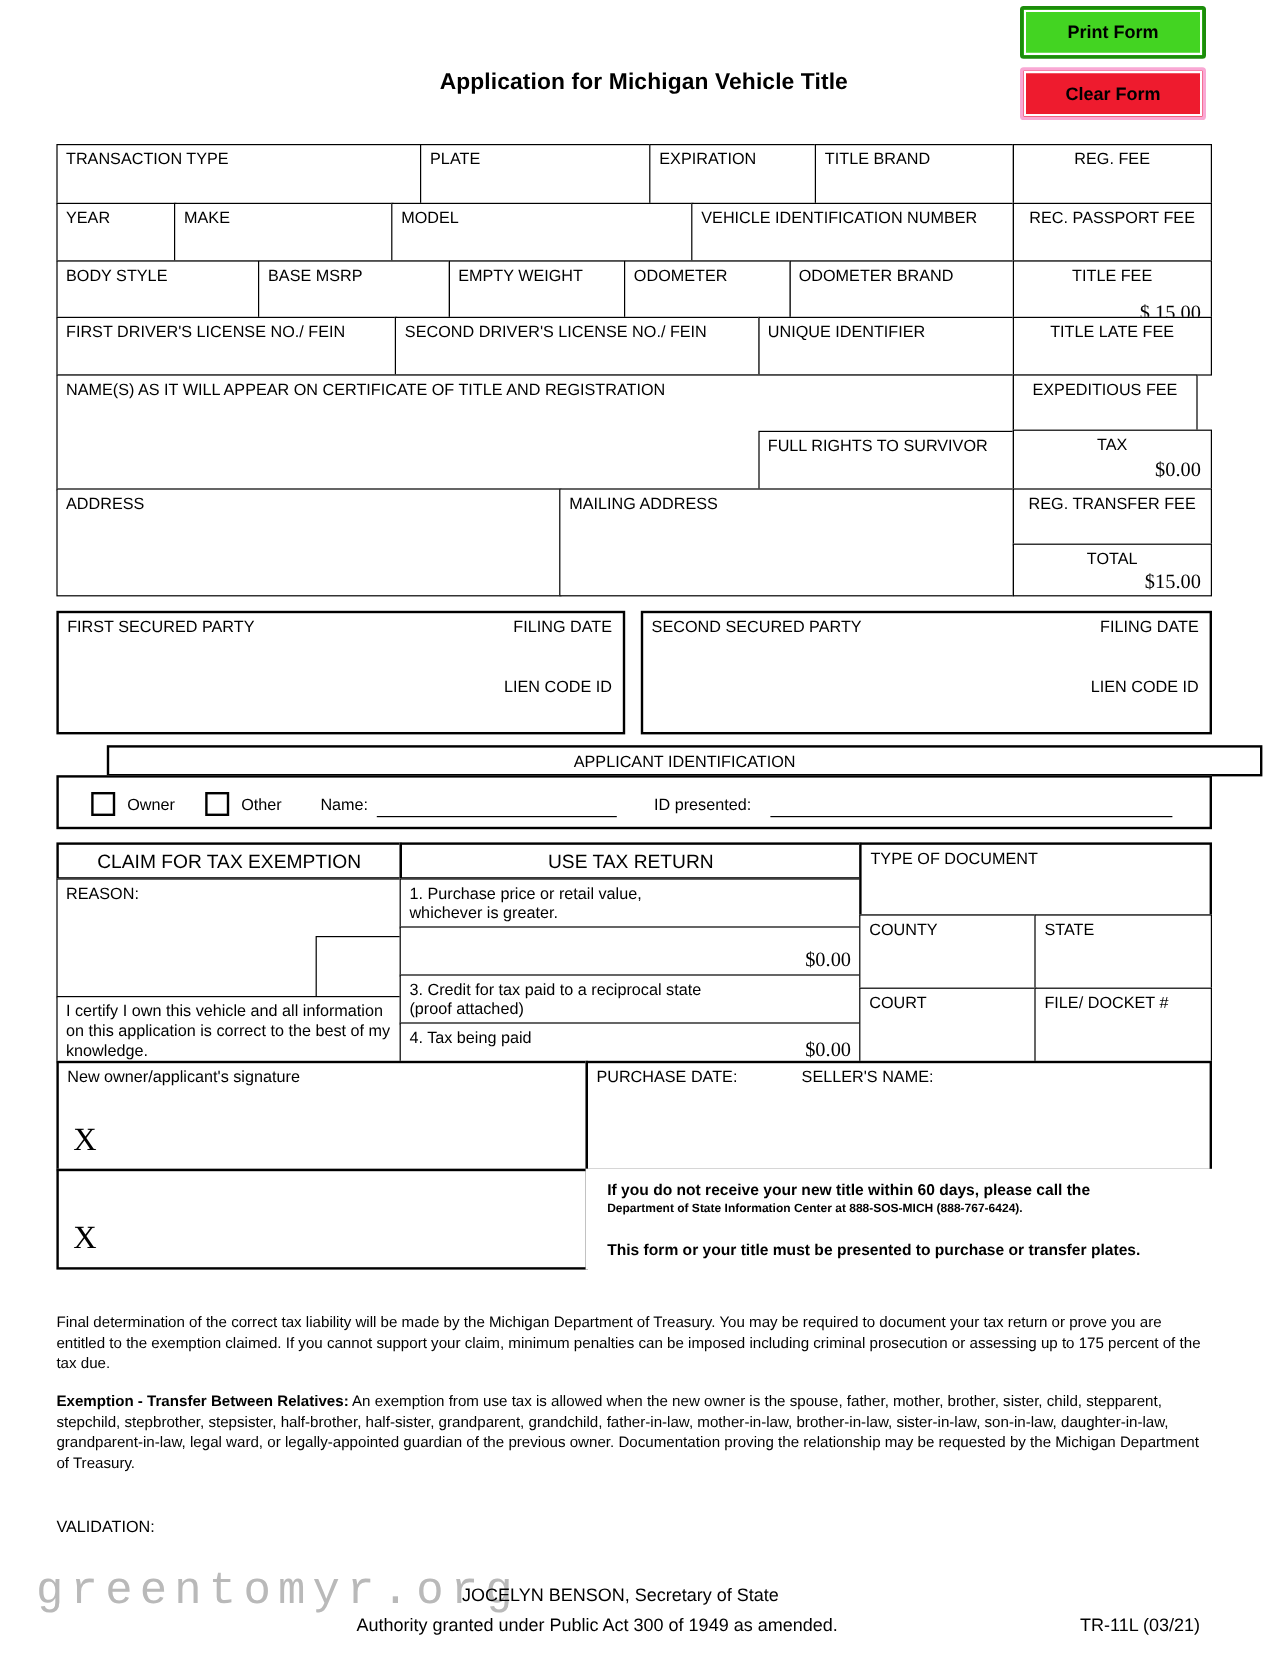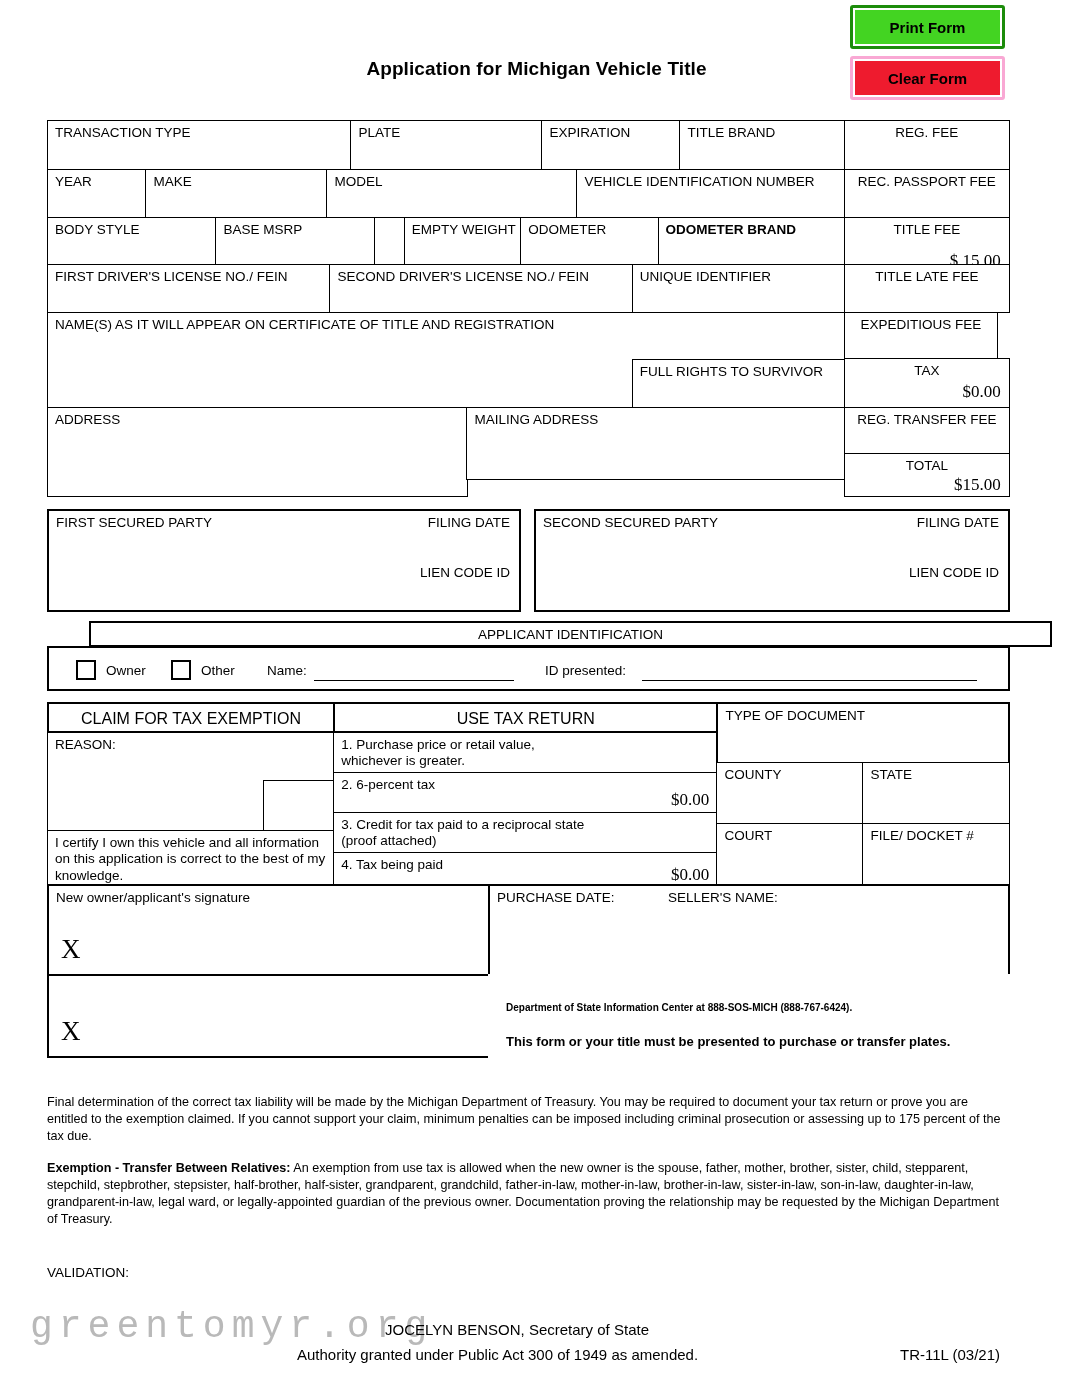--- a/index.html
+++ b/index.html
@@ -212,27 +212,27 @@
 <div class="cell" style="left:576.4px; top:169.4px; width:269px; height:49px;">
   <span class="lbl">VEHICLE IDENTIFICATION NUMBER</span>
 </div>
 
 <div class="cell" style="left:47px; top:216.8px; width:170px; height:49px;">
   <span class="lbl">BODY STYLE</span>
 </div>
 <div class="cell" style="left:215.4px; top:216.8px; width:160px; height:49px;">
   <span class="lbl">BASE MSRP</span>
 </div>
-<div class="cell" style="left:373.8px; top:216.8px; width:148px; height:49px;margin-left:30px;">
+<div class="cell" style="left:373.8px; top:216.8px; width:148px; height:49px;">
   <span class="lbl">EMPTY WEIGHT</span>
 </div>
 <div class="cell" style="left:520.2px; top:216.8px; width:139px; height:49px;">
   <span class="lbl">ODOMETER</span>
 </div>
-<div class="cell" style="left:657.6px; top:216.8px; width:188px; height:49px;font-weight:bold;">
+<div class="cell" style="left:657.6px; top:216.8px; width:188px; height:49px;">
   <span class="lbl">ODOMETER BRAND</span>
 </div>
 
 <div class="cell" style="left:47px; top:264.2px; width:284px; height:49px;">
   <span class="lbl">FIRST DRIVER'S LICENSE NO./ FEIN</span>
 </div>
 <div class="cell" style="left:329.4px; top:264.2px; width:304px; height:49px;">
   <span class="lbl">SECOND DRIVER'S LICENSE NO./ FEIN</span>
 </div>
 <div class="cell" style="left:631.8px; top:264.2px; width:214px; height:49px;">
@@ -242,21 +242,21 @@
 <div class="cell" style="left:47px; top:311.6px; width:798.4px; height:97px;">
   <span class="lbl">NAME(S) AS IT WILL APPEAR ON CERTIFICATE OF TITLE AND REGISTRATION</span>
 </div>
 <div class="cell" style="left:631.8px; top:359px; width:213.6px; height:49.6px;">
   <span class="lbl">FULL RIGHTS TO SURVIVOR</span>
 </div>
 
 <div class="cell" style="left:47px; top:407px; width:421px; height:90px;">
   <span class="lbl">ADDRESS</span>
 </div>
-<div class="cell" style="left:466.4px; top:407px; width:379px; height:73px;padding-left:36px;">
+<div class="cell" style="left:466.4px; top:407px; width:379px; height:90px;padding-left:36px;">
   <span class="lbl">MAILING ADDRESS</span>
 </div>
 
 <div class="cell ctr" style="left:843.8px; top:120px; width:166px; height:51px;">
   <span class="lbl">REG. FEE</span>
   <span class="amt" style="top:24px;"></span>
 </div>
 <div class="cell ctr" style="left:843.8px; top:169.4px; width:166px; height:49px;">
   <span class="lbl">REC. PASSPORT FEE</span>
   <span class="amt" style="top:23px;"></span>
@@ -324,21 +324,20 @@
 
 <div class="cell ctr" style="left:333.2px; top:702px; width:385px; height:31px; border-width:2.2px;">
   <span class="lbl" style="top:5px; font-size:16px;">USE TAX RETURN</span>
 </div>
 <div class="cell" style="left:333.2px; top:731.6px; width:385px; height:42px;">
   <span class="ml" style="white-space:pre-line;">1. Purchase price or retail value,
     whichever is greater.</span>
   <span class="amt" style="top:17px;"></span>
 </div>
 <div class="cell" style="left:333.2px; top:771.8px; width:385px; height:42px;">
-  <span class="ml" style="white-space:pre-line;">2. 6-percent tax</span>
   <span class="amt" style="top:16px;">$0.00</span>
 </div>
 <div class="cell" style="left:333.2px; top:812px; width:385px; height:42px;">
   <span class="ml" style="white-space:pre-line;">3. Credit for tax paid to a reciprocal state
     (proof attached)</span>
   <span class="amt" style="top:17px;"></span>
 </div>
 <div class="cell" style="left:333.2px; top:852.2px; width:385px; height:33.5px;">
   <span class="ml" style="white-space:pre-line;">4. Tax being paid</span>
   <span class="amt" style="top:11px;">$0.00</span>
@@ -365,20 +364,21 @@
   <span class="sig-x" style="left:12px; top:50px;">X</span>
 </div>
 <div class="cell" style="left:488px; top:884px; width:522px; height:92px; border-width:2.2px;">
   <span class="lbl">PURCHASE DATE:</span>
   <span class="inline-txt" style="left:178px; top:4px;">SELLER'S NAME:</span>
 </div>
 <div class="cell" style="left:47px; top:974px; width:443px; height:84px; border-width:2.2px;">
   <span class="sig-x" style="left:12px; top:42px;">X</span>
 </div>
 <div class="cell" style="left:488px; top:974px; width:522px; height:84px; border:none;">
+  <span class="inline-txt" style="left:18px; top:10px; font-weight:bold; font-size:13px;">If you do not receive your new title within 60 days, please call the</span>
   <span class="inline-txt" style="left:18px; top:28px; font-weight:bold; font-size:10px;">Department of State Information Center at 888-SOS-MICH (888-767-6424).</span>
   <span class="inline-txt" style="left:18px; top:60px; font-weight:bold; font-size:13px;">This form or your title must be presented to purchase or transfer plates.</span>
 </div>
 
 <div class="prose" style="left:47px; top:1094px; width:960px;">Final determination of the correct tax liability will be made by the Michigan Department of Treasury. You may be required to document your tax return or prove you are entitled to the exemption claimed. If you cannot support your claim, minimum penalties can be imposed including criminal prosecution or assessing up to 175 percent of the tax due.</div>
 
 <div class="prose" style="left:47px; top:1160px; width:965px;"><b>Exemption - Transfer Between Relatives:</b><span> An exemption from use tax is allowed when the new owner is the spouse, father, mother, brother, sister, child, stepparent, stepchild, stepbrother, stepsister, half-brother, half-sister, grandparent, grandchild, father-in-law, mother-in-law, brother-in-law, sister-in-law, son-in-law, daughter-in-law, grandparent-in-law, legal ward, or legally-appointed guardian of the previous owner. Documentation proving the relationship may be requested by the Michigan Department of Treasury.</span></div>
 
 <div id="validation-label">VALIDATION:</div>
 

